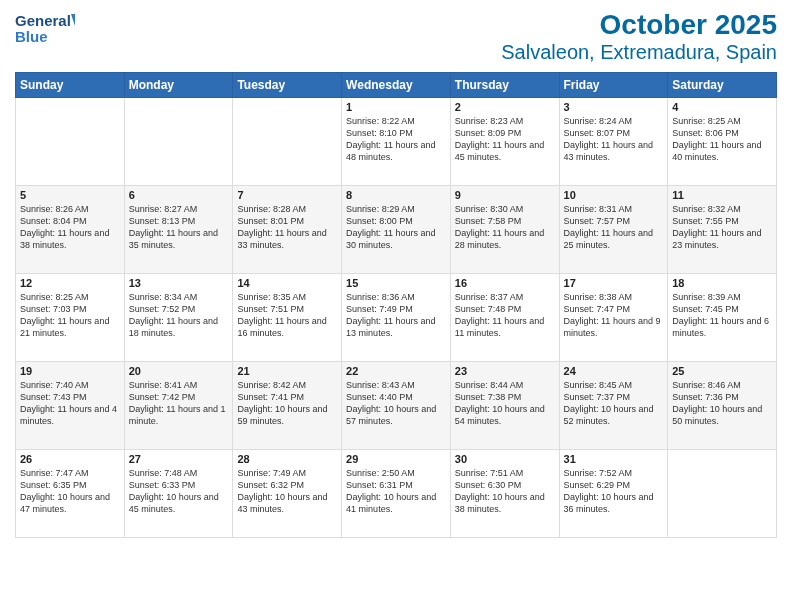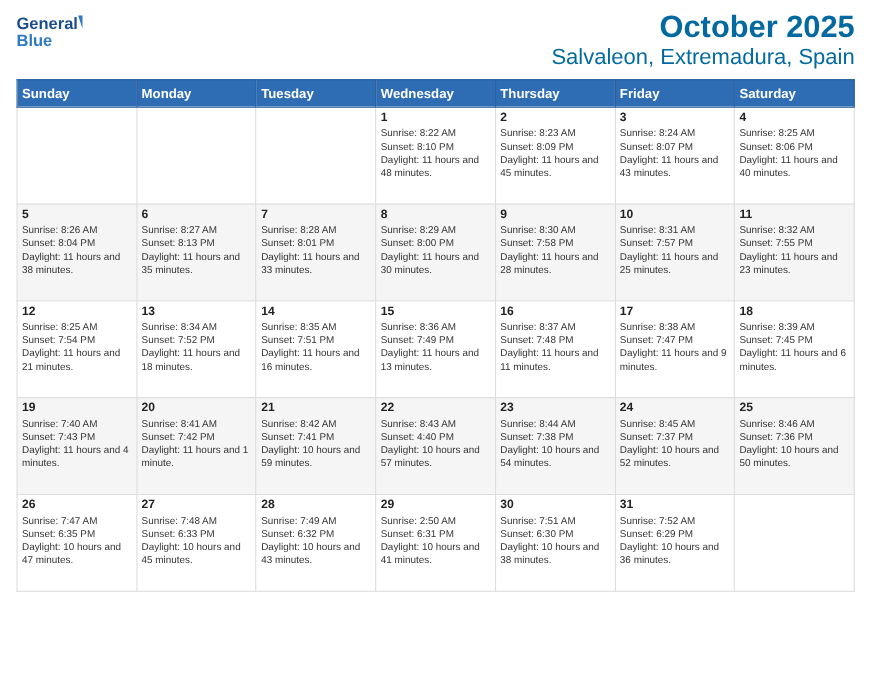--- a/index.html
+++ b/index.html
@@ -194,21 +194,21 @@
             <div class="day-num">11</div>
             <div class="day-info">Sunrise: 8:32 AM</div>
             <div class="day-info">Sunset: 7:55 PM</div>
             <div class="day-info">Daylight: 11 hours and 23 minutes.</div>
           </td>
         </tr>
         <tr>
           <td>
             <div class="day-num">12</div>
             <div class="day-info">Sunrise: 8:25 AM</div>
-            <div class="day-info">Sunset: 7:54 PM</div>
+            <div class="day-info">Sunset: 7:03 PM</div>
             <div class="day-info">Daylight: 11 hours and 21 minutes.</div>
           </td>
           <td>
             <div class="day-num">13</div>
             <div class="day-info">Sunrise: 8:34 AM</div>
             <div class="day-info">Sunset: 7:52 PM</div>
             <div class="day-info">Daylight: 11 hours and 18 minutes.</div>
           </td>
           <td>
             <div class="day-num">14</div>

